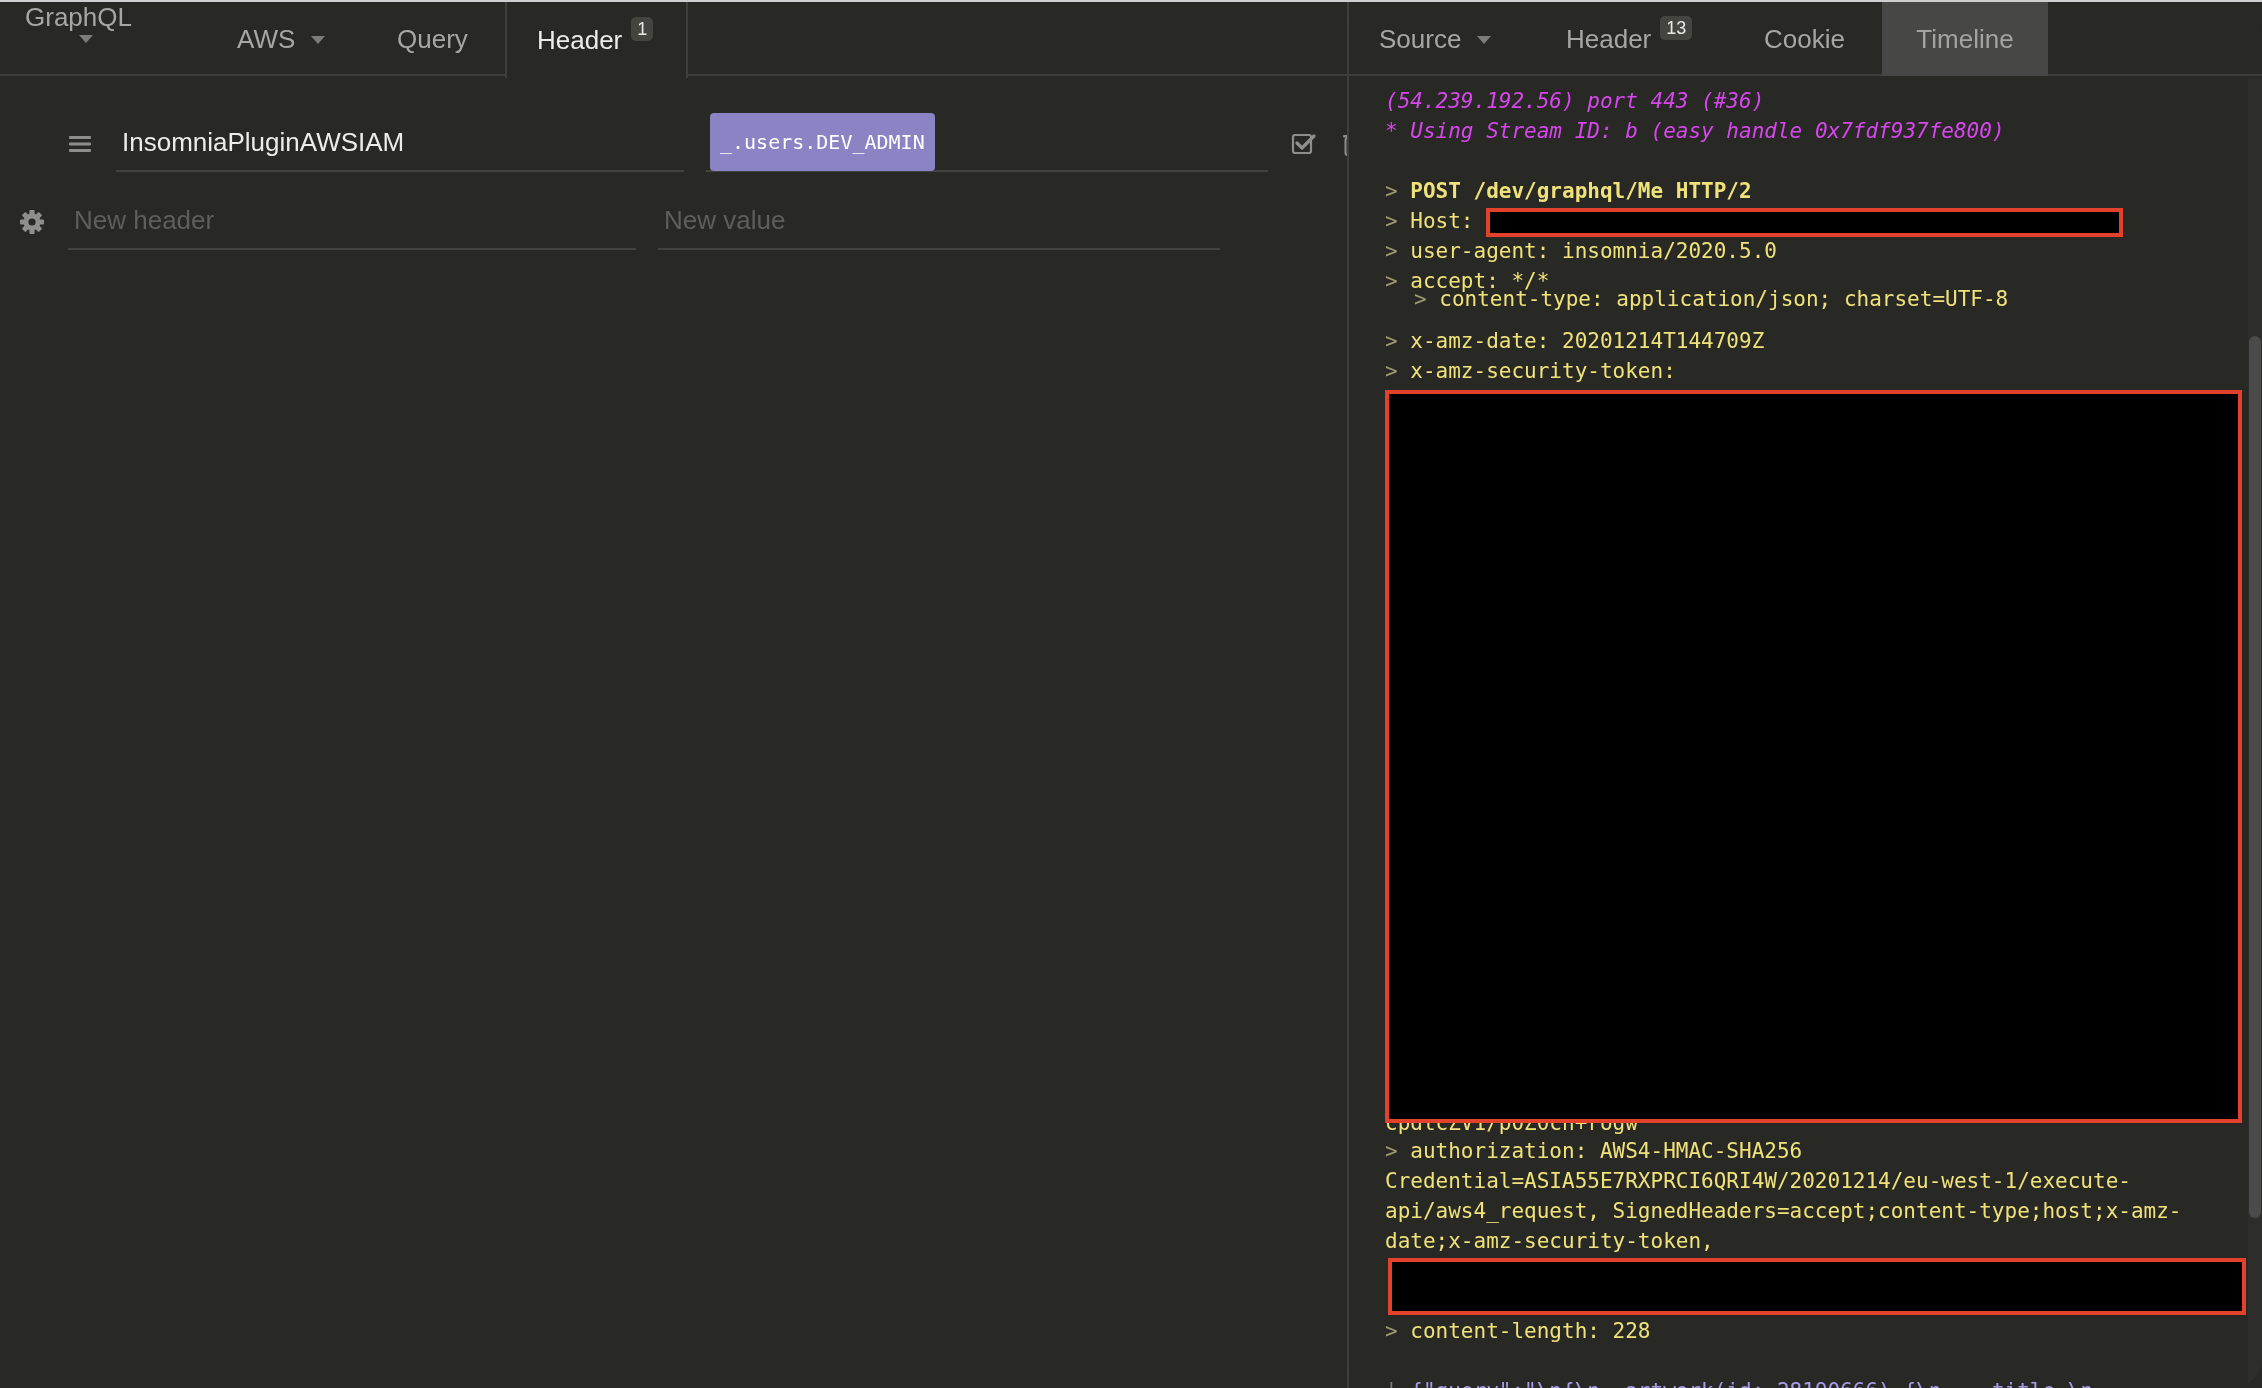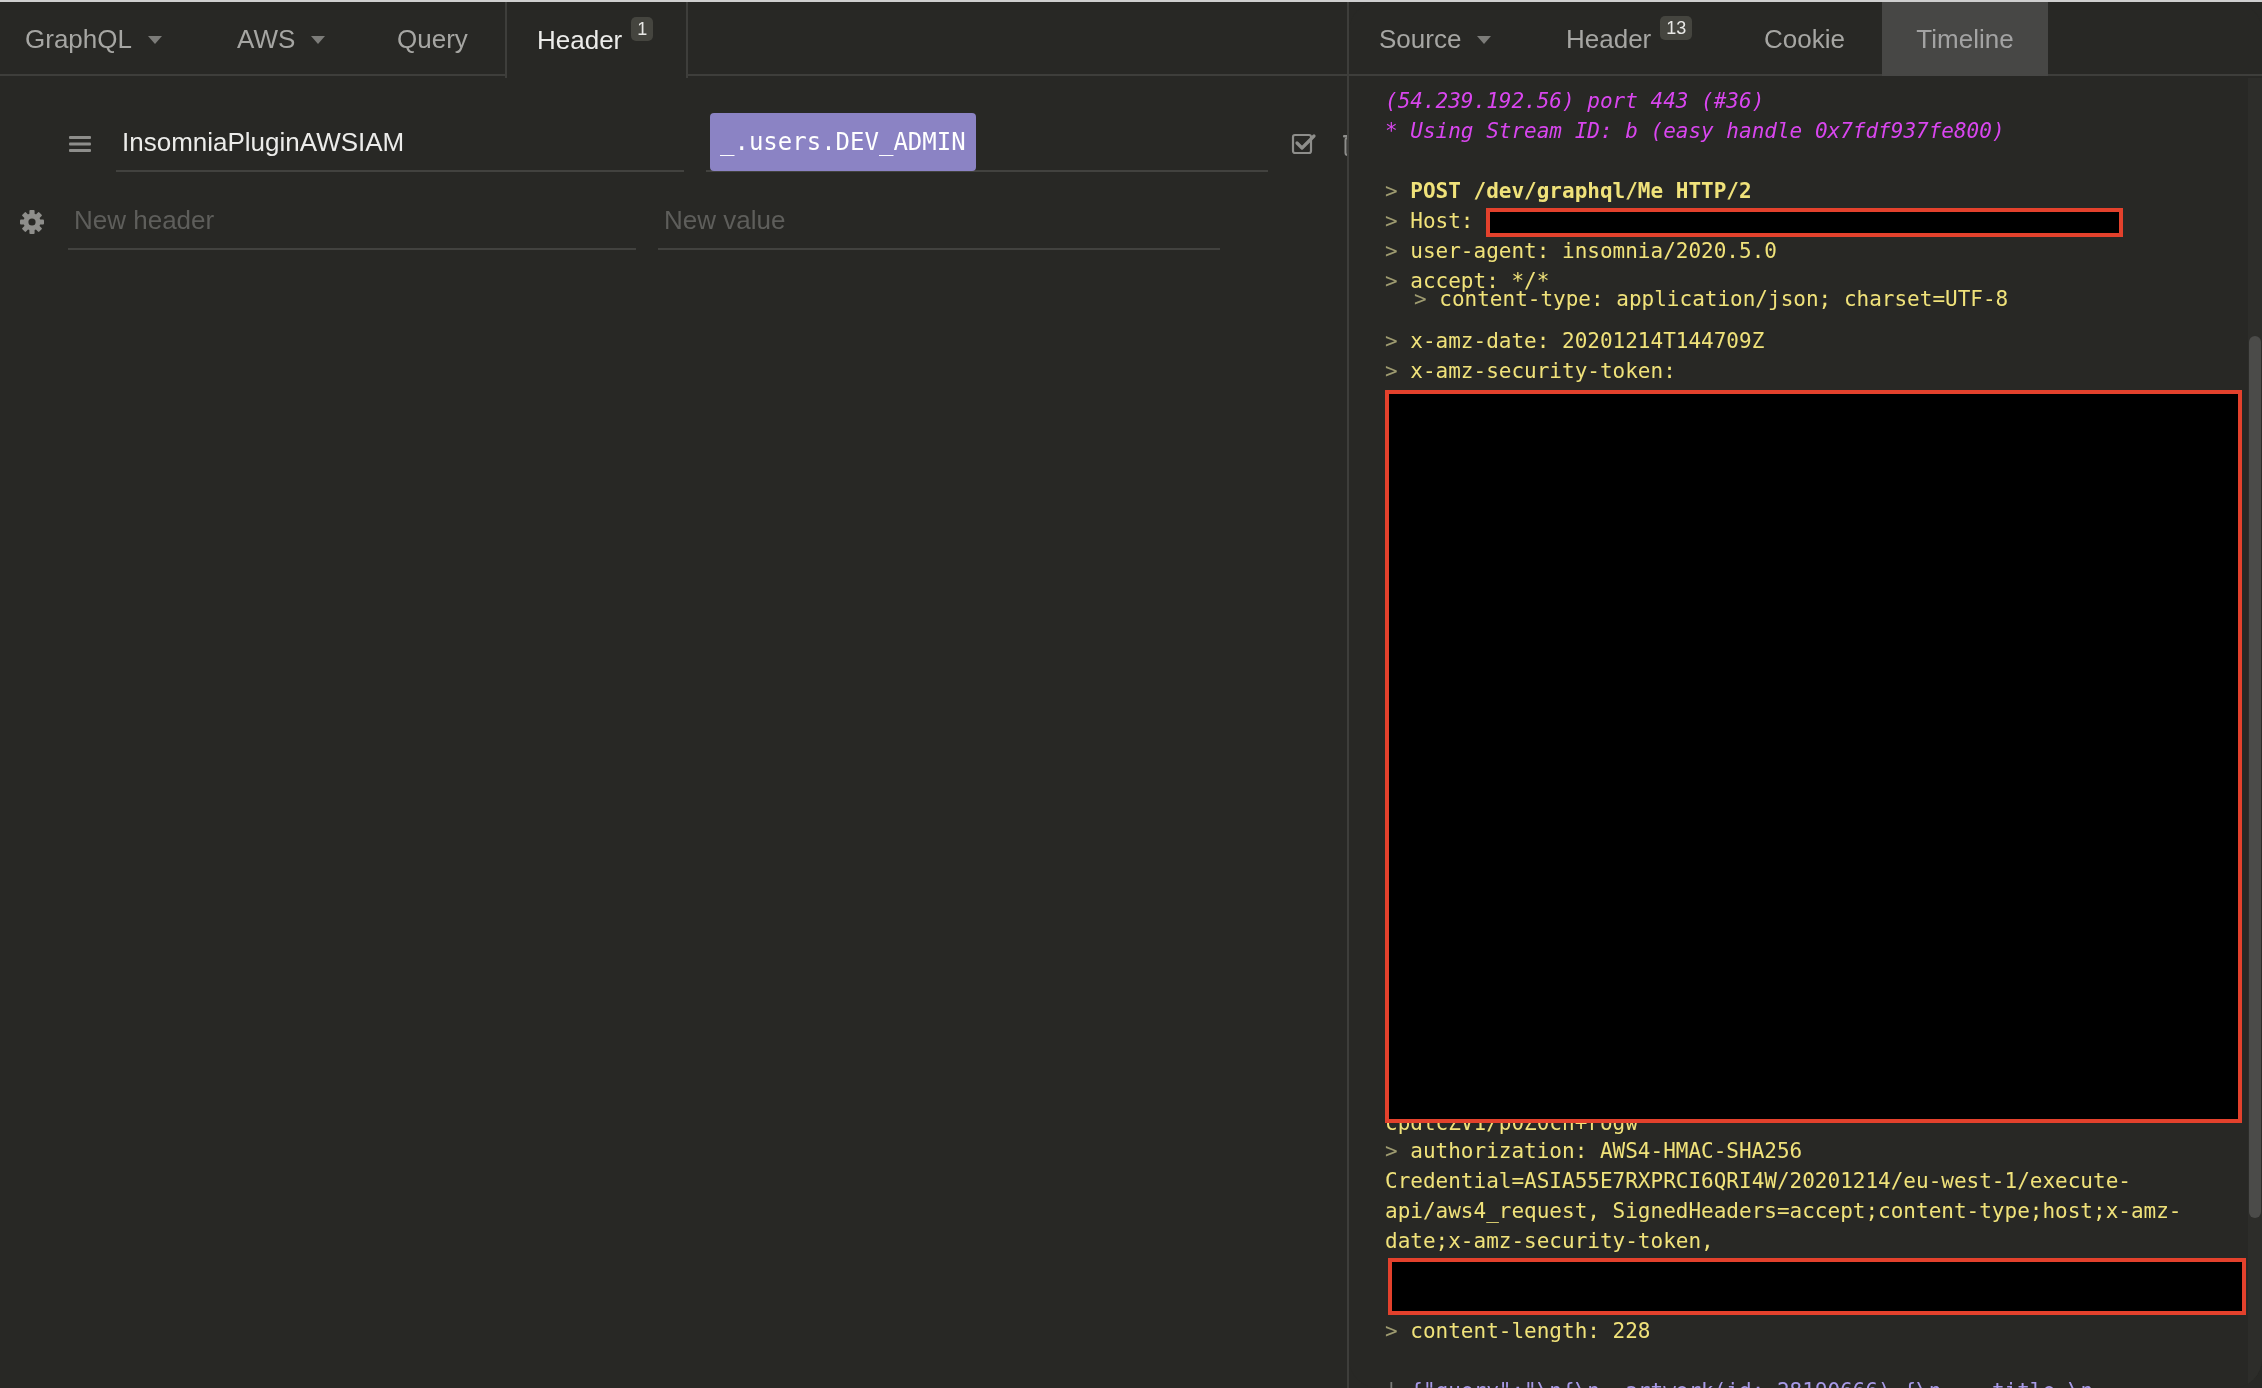--- a/index.html
+++ b/index.html
@@ -16,21 +16,21 @@
   .tab.active { color: #ececea; background: #282825; border-left: 2px solid #3e3e3b; border-right: 2px solid #3e3e3b; height: 76px; z-index: 2; }
   .badge { display: inline-block; font-size: 18px; line-height: 24px; padding: 0 6px; background: #45453f; color: #e8e8e6; border-radius: 5px; margin-left: 9px; margin-top: -22px; }
 
   .hdr-row { position: absolute; left: 0; width: 1347px; height: 60px; }
   .row-icon { position: absolute; left: 18px; top: 16px; width: 28px; height: 28px; display: flex; align-items: center; justify-content: center; }
   .field { position: absolute; top: 0; height: 58px; border-bottom: 2px solid #42423f; display: flex; align-items: center; padding-left: 6px; font-size: 26px; }
   .field.name { left: 68px; width: 568px; color: #ececea; }
   .field.value { left: 658px; width: 562px; }
   .field input { background: transparent; border: none; outline: none; font-family: "Liberation Sans", sans-serif; font-size: 26px; color: #ececea; width: 100%; }
   .field input::placeholder { color: #5e5e5b; }
-  .chip { display: inline-block; background: #8b83c4; color: #ffffff; font-family: "DejaVu Sans Mono", monospace; font-size: 24px; line-height: 34px; padding: 12px 10px; border-radius: 4px; margin-left: -2px; }
+  .chip { display: inline-block; background: #8b83c4; color: #ffffff; font-family: "DejaVu Sans Mono", monospace; font-size: 20px; line-height: 34px; padding: 12px 10px; border-radius: 4px; margin-left: -2px; }
   .row-action { position: absolute; top: 14px; width: 32px; height: 32px; display: flex; align-items: center; justify-content: center; cursor: pointer; }
 
   
   .splitter { position: absolute; left: 1347px; top: 2px; width: 2px; height: 1386px; background: #3e3e3b; cursor: col-resize; }
 
   
   .right-pane { position: absolute; left: 1349px; top: 2px; width: 913px; height: 1386px; background: #282825; overflow: hidden; border-radius: 29px; }
   .rtabbar { position: absolute; left: 0; top: 0; height: 74px; width: 100%; border-bottom: 2px solid #3e3e3b; }
   .rtab { position: absolute; top: 0; height: 74px; display: flex; align-items: center; font-size: 26px; color: #a6a6a3; cursor: pointer; }
   .rtab.active { background: #474745; color: #a3a3a3; justify-content: center; }
@@ -50,21 +50,21 @@
   .scrollbar { position: absolute; right: 0; top: 76px; width: 14px; height: 1310px; background: #2d2d2a; }
   .scroll-thumb { position: absolute; left: 1px; width: 12px; border-radius: 6px; background: #4b4b49; }
 </style>
 </head>
 <body>
 
 <div class="topline"></div>
 
 <div class="left-pane">
   <div class="tabbar">
-    <div class="tab" style="left:25px;">
+    <div class="tab" style="left:25px;flex-direction:column;">
       <span>GraphQL</span>
       <span class="caret"></span>
     </div>
     <div class="tab" style="left:237px;">
       <span>AWS</span>
       <span class="caret"></span>
     </div>
     <div class="tab" style="left:397px;">
       <span>Query</span>
     </div>

